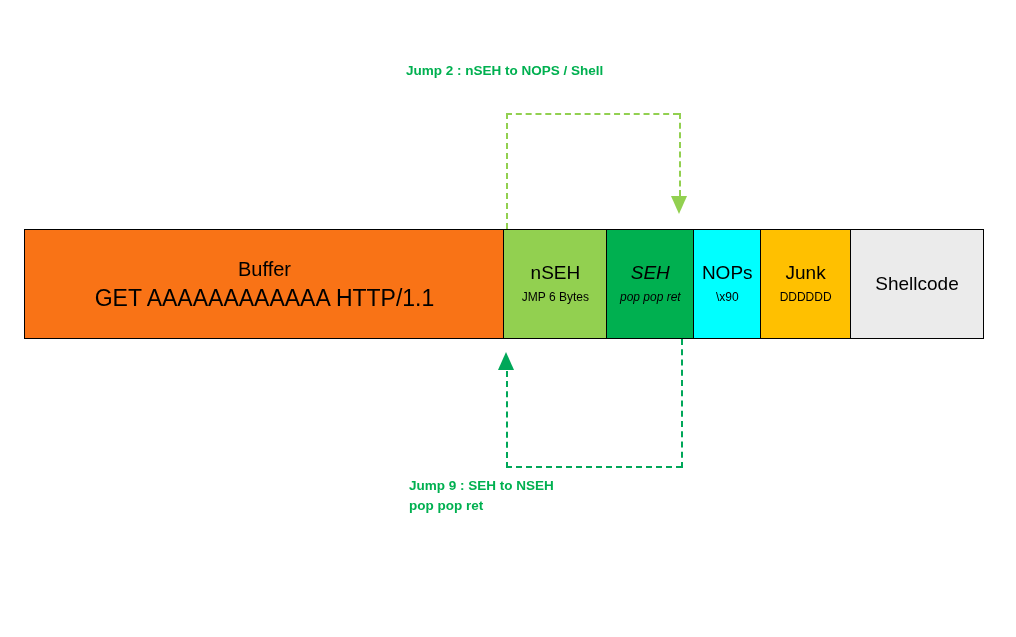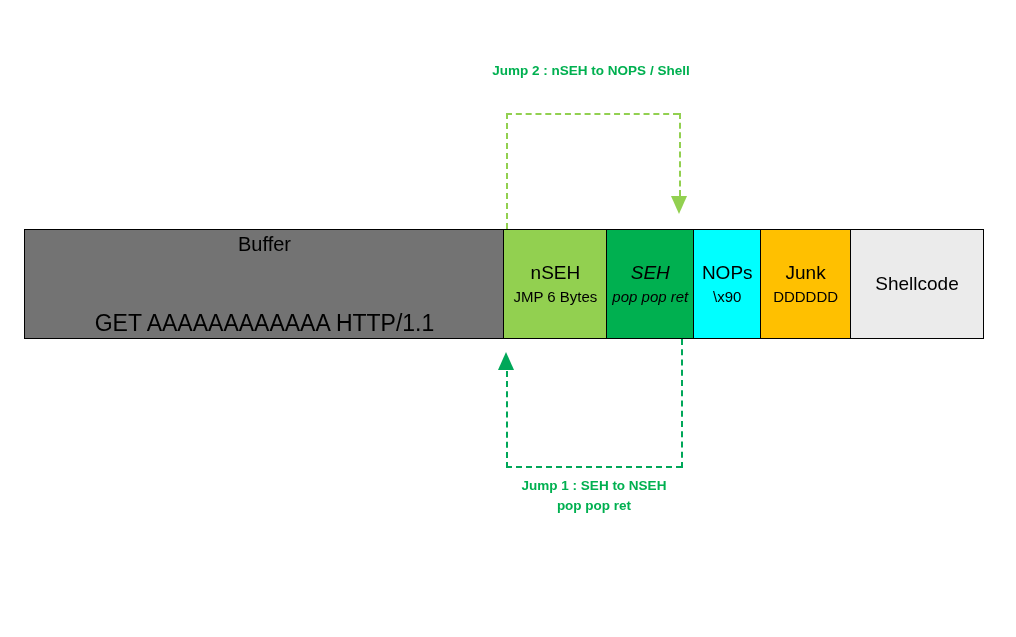--- a/index.html
+++ b/index.html
@@ -45,44 +45,43 @@
     overflow: hidden;
   }
   .seg:first-child { margin-left: 0; }
 
   .seg-title {
     font-size: 19px;
     line-height: 26px;
     white-space: nowrap;
   }
   .seg-sub {
-    font-size: 15px;
+    font-size: 12px;
     line-height: 22px;
     white-space: nowrap;
   }
   .seg-title.big {
     font-size: 20px;
     line-height: 29px;
   }
   .seg-sub.big {
     font-size: 23px;
     line-height: 29px;
   }
 
-  .seg-buffer    { width: 481px; background: #737373; justify-content: space-between; }
+  .seg-buffer    { width: 481px; background: #f97316; }
   .seg-nseh      { width: 104px;  background: #92D050; align-items: center; }
   .seg-seh       { width: 89px;  background: #00B050; font-style: italic; }
   .seg-nops      { width: 68px;  background: #00FFFF; }
   .seg-shellcode { width: 134px; background: #EBEBEB; }
   .seg-junk      { width: 92px;  background: #FFC000; }
 
   
   .jump-label {
     position: absolute;
-    text-align: center;
     font-size: 13.5px;
     line-height: 20px;
     font-weight: bold;
     white-space: nowrap;
   }
   #jump2-label {
     left: 406px;
     top: 61px;
     width: 370px;
     color: #00B050;
@@ -187,17 +186,17 @@
     </div>
 
   </div>
 
   <div class="dash-h g2" id="j1-bottom"></div>
   <div class="dash-v g2" id="j1-left"></div>
   <div class="dash-v g2" id="j1-right"></div>
   <div class="arrow" id="j1-arrow"></div>
 
   <div class="jump-label" id="jump1-label">
-    <span class="jl-line">Jump 1 : SEH to NSEH</span>
+    <span class="jl-line">Jump 9 : SEH to NSEH</span>
     <span class="jl-line">pop pop ret</span>
   </div>
 
 </div>
 
 </body></html>

